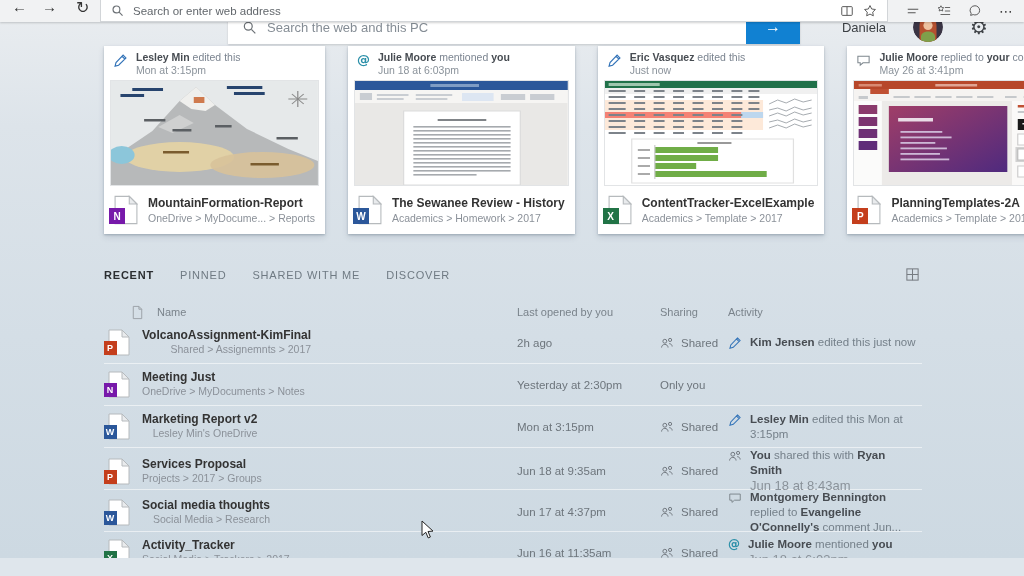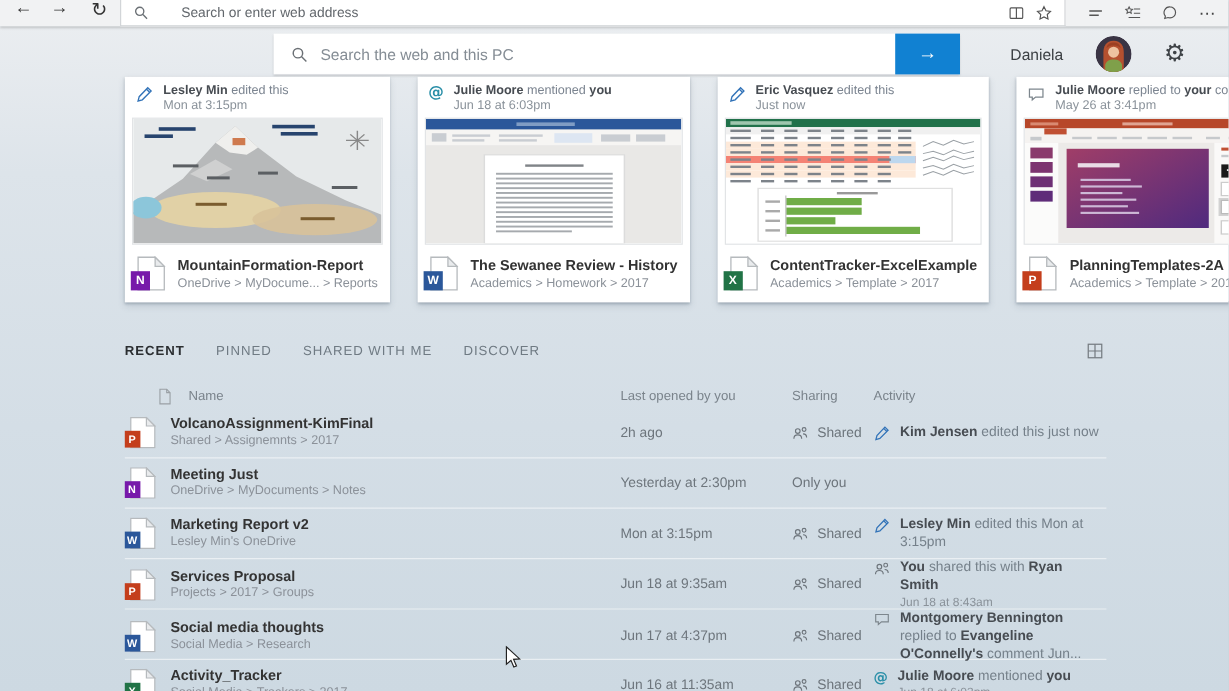--- a/index.html
+++ b/index.html
@@ -4,27 +4,27 @@
 <style>
   * { box-sizing: border-box; margin: 0; padding: 0; }
   body { margin: 0; font-family: "Liberation Sans", "DejaVu Sans", sans-serif; background: #9aa7b2; }
   .screen { position: relative; width: 1024px; height: 576px; overflow: hidden; background: #dfe6ec; }
 
   
   .chrome { position: absolute; top: 0; left: 0; width: 100%; height: 22px; background: #f1f2f3; box-shadow: 0 1px 2px rgba(0,0,0,.18); z-index: 5; }
   .nav-ic { position: absolute; top: -2px; font-size: 15px; color: #333; cursor: default; }
   .nav-back { left: 12px; } .nav-fwd { left: 42px; } .nav-refresh { left: 76px; font-size: 16px; }
   .addr { position: absolute; left: 100px; top: 0; width: 788px; height: 22px; background: #fff; border: 1px solid #d2d5d8; border-top: none; display: flex; align-items: center; padding: 0 10px; gap: 9px; }
-  .addr-ph { font-size: 11.5px; color: #62676c; flex: 1; margin-left: 18px; }
+  .addr-ph { font-size: 11.5px; color: #62676c; flex: 1; }
   .ic { display: inline-block; vertical-align: middle; }
   .chrome-right { position: absolute; right: 10px; top: 0; height: 22px; display: flex; align-items: center; gap: 17px; }
   .more-ic { font-size: 14px; color: #444; letter-spacing: 1px; }
 
   
-  .page { position: absolute; top: 22px; left: 0; width: 1024px; height: 554px; overflow: hidden;
+  .page { position: absolute; top: 4px; left: 0; width: 1024px; height: 554px; overflow: hidden;
           background: linear-gradient(180deg, #eaedf0 0%, #dde4ea 22%, #d4dee6 60%, #cdd9e2 100%); }
 
   
   .searchbox { position: absolute; left: 228px; top: 6px; width: 572px; height: 34px; background: #fff; display: flex; align-items: center; box-shadow: 0 1px 2px rgba(0,0,0,.15); }
   .searchbox .mag { margin: 0 10px 0 14px; color: #6b7075; }
   .search-ph { flex: 1; font-size: 13px; color: #858d95; }
   .go-btn { width: 54px; height: 34px; background: #1181d2; border: none; color: #fff; font-size: 16px; cursor: pointer; }
   .user { position: absolute; right: 36px; top: 6px; height: 34px; display: flex; align-items: center; gap: 27px; }
   .uname { font-size: 13px; color: #3b3f43; }
   .gear { font-size: 20px; color: #3f4347; line-height: 1; }
@@ -58,27 +58,27 @@
   .view-toggle { position: absolute; right: 104px; top: 263px; }
 
   
   .thead, .row { position: relative; display: grid; grid-template-columns: 413px 143px 68px 1fr; align-items: center; width: 818px; }
   .thead { position: absolute; left: 104px; top: 296px; height: 24px; font-size: 11px; color: #7a838b; }
   .th-name { display: flex; align-items: center; gap: 12px; padding-left: 26px; }
   .rows { position: absolute; left: 104px; top: 318px; width: 818px; }
   .row { height: 42px; border-bottom: 1px solid rgba(255,255,255,.55); }
   .name-cell { display: flex; align-items: center; gap: 12px; padding-left: 4px; overflow: hidden; }
   .r-title { font-size: 12px; font-weight: 600; color: #333; line-height: 1.25; white-space: nowrap; }
-  .r-loc { font-size: 10.5px; color: #8b9199; line-height: 1.25; white-space: nowrap; }
+  .r-loc { font-size: 10.5px; color: #8b9199; line-height: 1.25; white-space: nowrap; text-align: right; }
   .cell-dim { font-size: 11.5px; color: #6d757c; }
   .share-cell { display: flex; align-items: center; gap: 7px; font-size: 11.5px; color: #6d757c; }
   .act { display: flex; gap: 8px; align-items: flex-start; padding-right: 4px; }
   .act .ic, .act .ic-at { flex: 0 0 auto; margin-top: 1px; }
   .act-line { font-size: 11.5px; color: #75808a; line-height: 1.3; }
-  .act-time { font-size: 10px; color: #8a929a; line-height: 1.3; }
+  .act-time { font-size: 13px; color: #8a929a; line-height: 1.3; }
 
   .ic-edit { color: #3273b8; } .ic-comment { color: #7d868d; } .ic-people { color: #6e757c; }
   .ic-at { font-size: 12px; font-weight: bold; color: #2a8fa8; font-family: "DejaVu Sans", sans-serif; line-height: 1; }
 
   .cursor { position: absolute; left: 421px; top: 516px; z-index: 9; }
 </style>
 </head>
 <body>
 
 <div class="screen">

